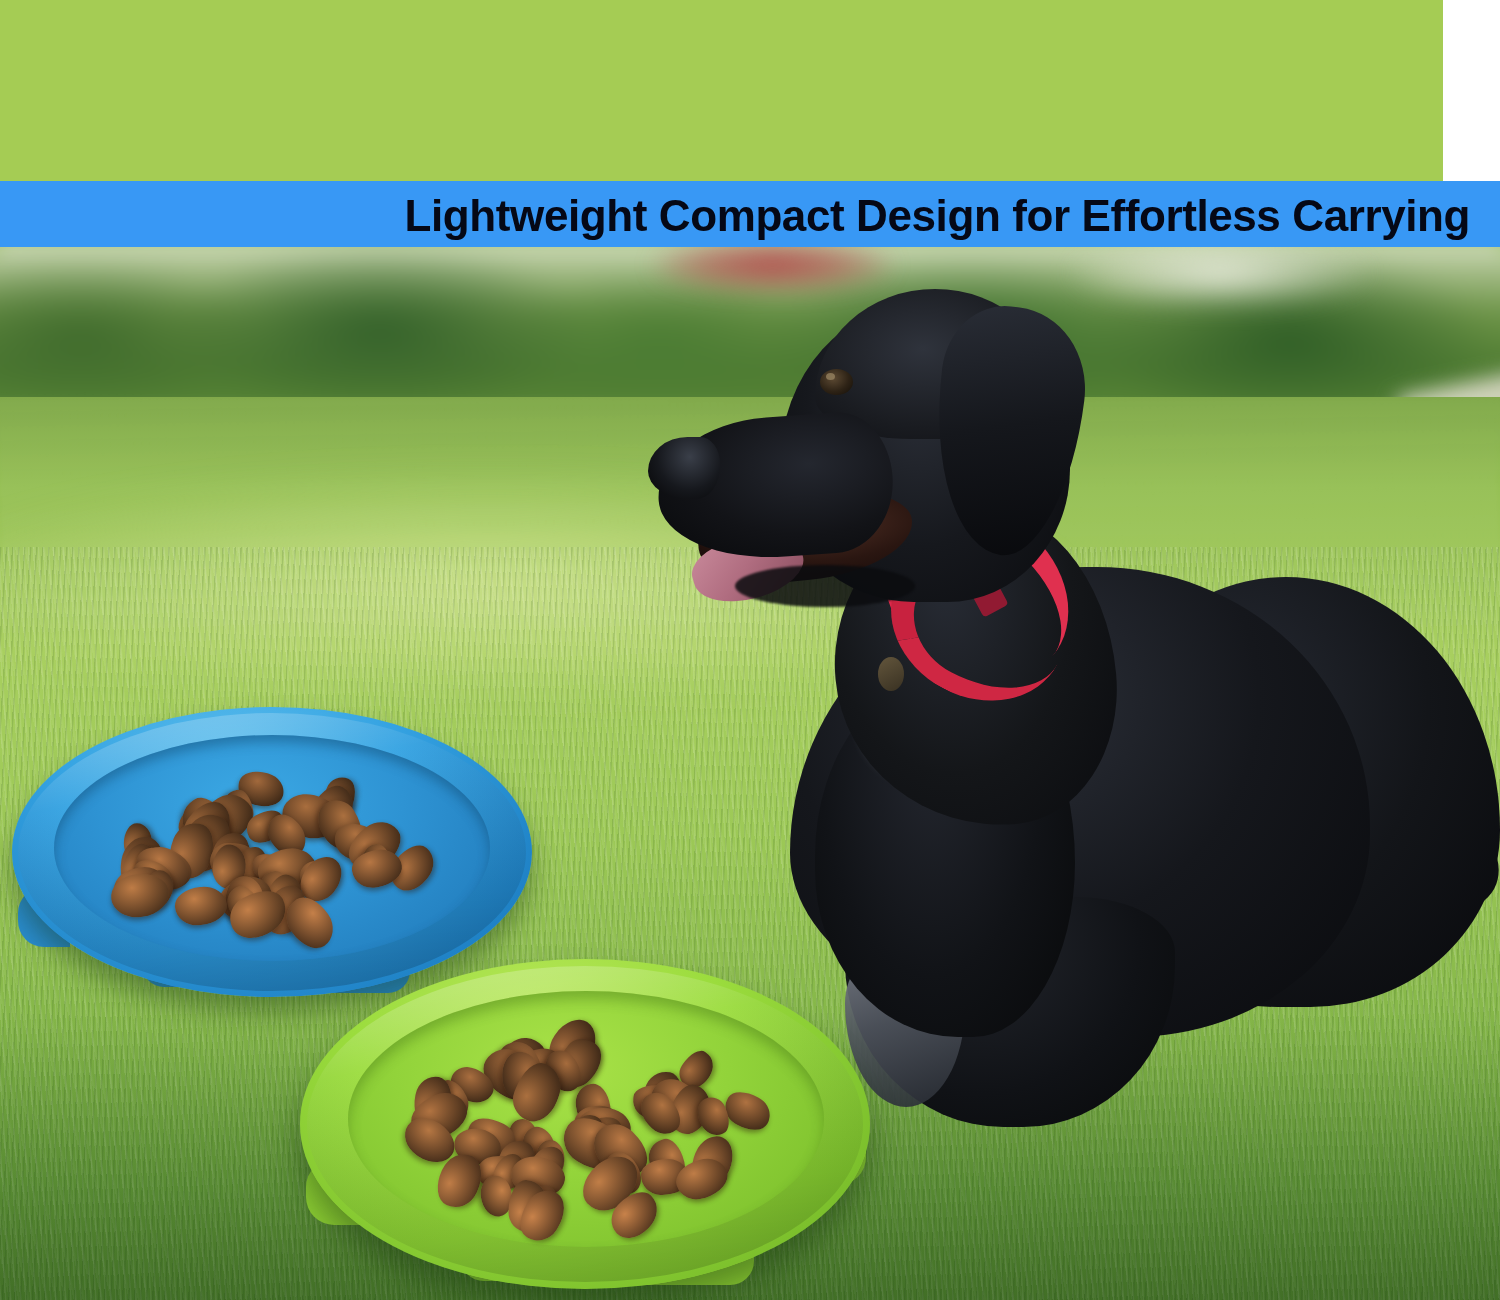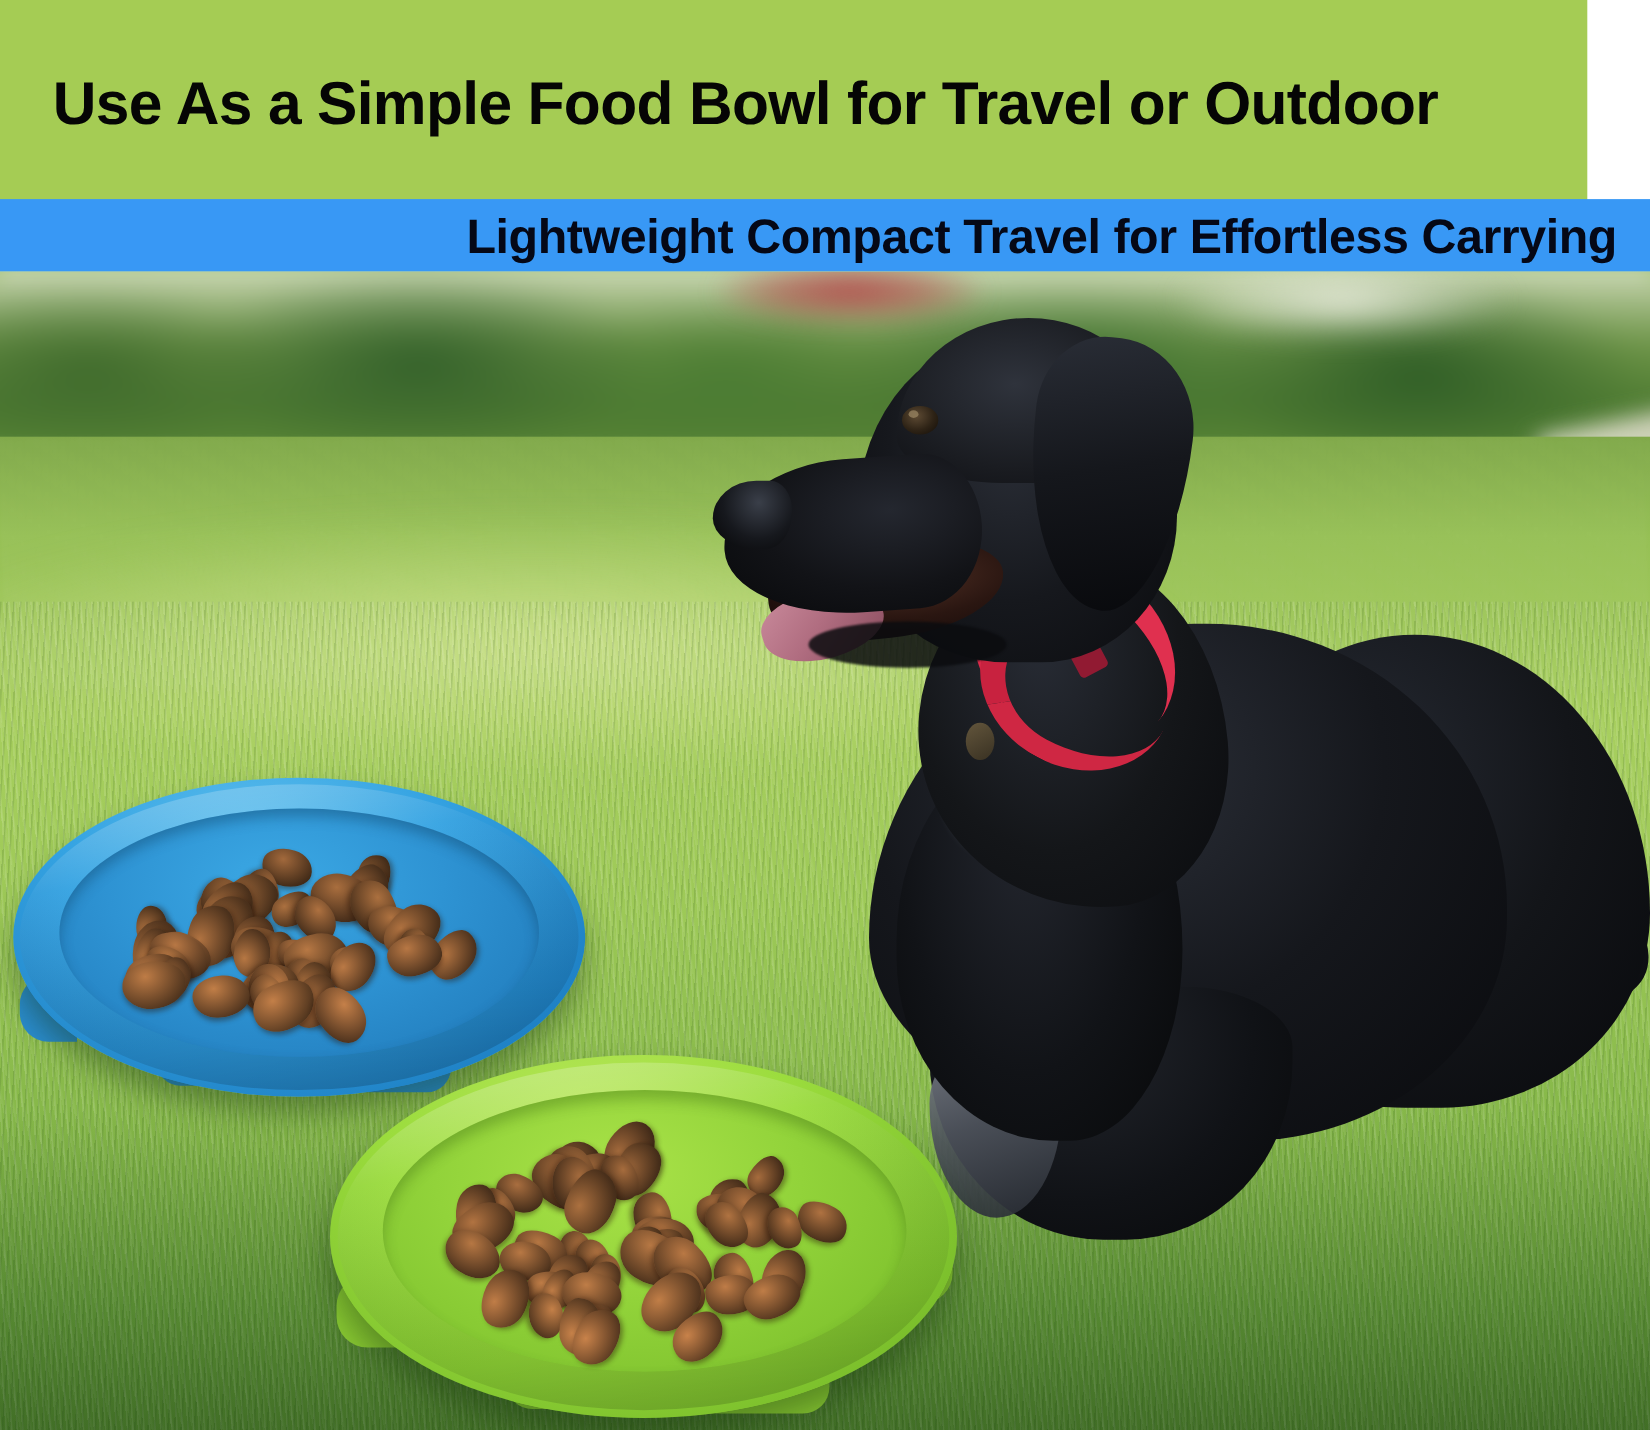--- a/index.html
+++ b/index.html
@@ -317,22 +317,21 @@
   .pile { position:absolute; }
 </style>
 </head>
 <body>
 
 <div id="page">
 
   <div id="banner">
     <div class="band-green"></div>
     <div class="band-blue"></div>
-    <div class="headline">Use As a Simple Food Bowl for Travel or Outdoor</div>
-    <div class="subheadline">Lightweight Compact Travel for Effortless Carrying</div>
+    <div class="subheadline">Lightweight Compact Design for Effortless Carrying</div>
   </div>
 
   <div id="photo">
 
     <div class="sky"></div>
     <div class="hedge"></div>
     <div class="hedge-red"></div>
     <div class="hedge-pale"></div>
     <div class="path"></div>
 

